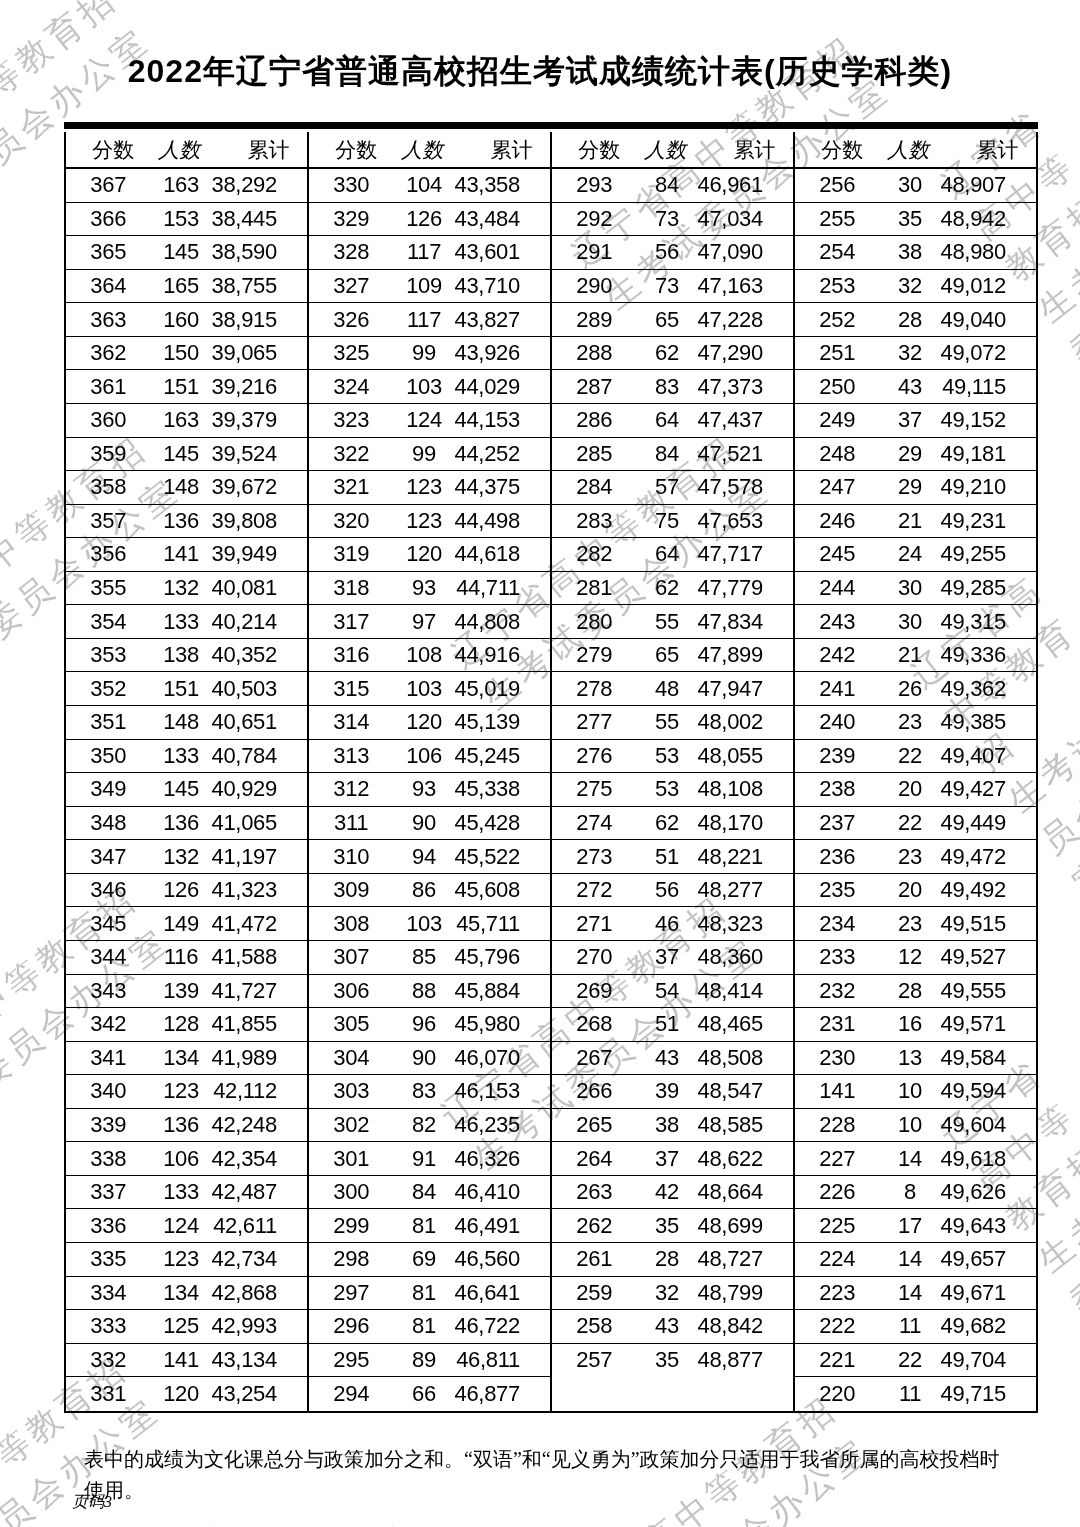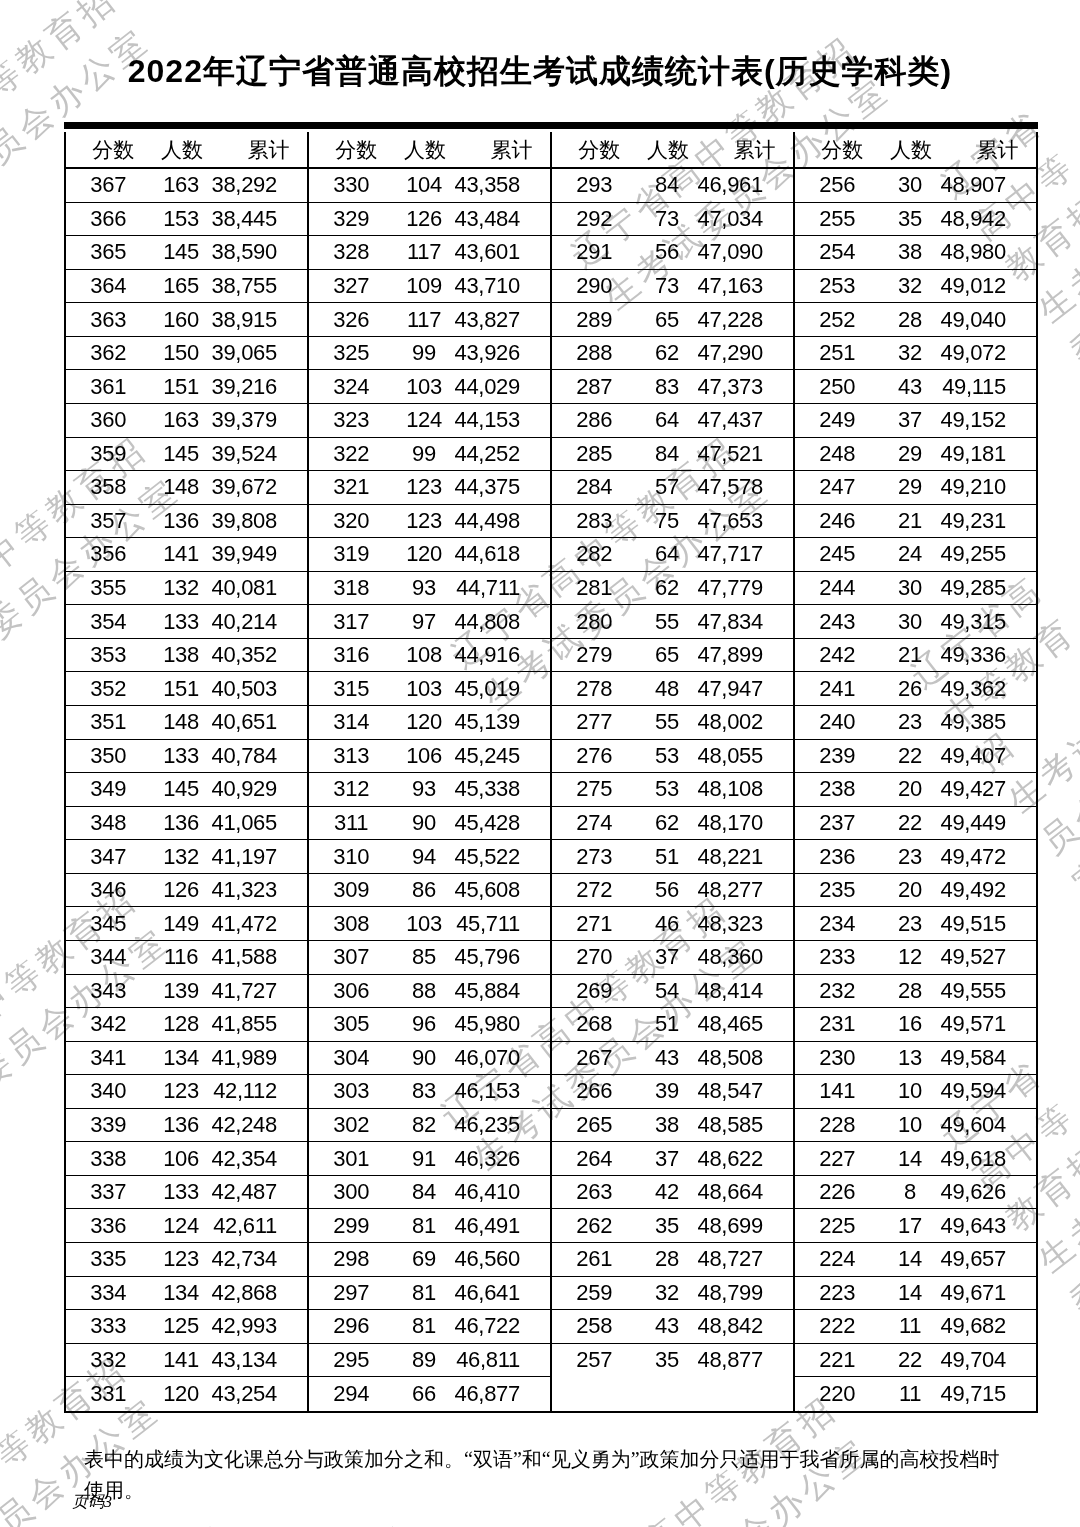--- a/index.html
+++ b/index.html
@@ -11,21 +11,21 @@
   .title{position:absolute;z-index:1;top:50px;left:0;width:100%;text-align:center;
          font-size:32px;font-weight:bold;letter-spacing:1px;}
   .tblwrap{position:absolute;z-index:1;left:64px;top:122px;width:974px;border-top:7px solid #000;}
   .tbl{margin-top:3px;border:2px solid #000;border-top:none;display:flex;background:transparent;}
   .group{flex:1;min-width:0;}
   .group + .group{border-left:2px solid #000;}
   .ghead{height:37px;box-sizing:border-box;border-bottom:2px solid #000;display:grid;
          grid-template-columns:35% 23% 42%;align-items:center;
          font-family:"Liberation Serif","DejaVu Serif",serif;font-size:21px;}
   .ghead .h1{text-align:center;padding-left:10px;}
-  .ghead .h2{text-align:center;padding-left:8px;}
+  .ghead .h2{text-align:left;padding-left:8px;font-style:italic;}
   .ghead .h3{text-align:center;padding-left:24px;}
   .trow{height:33.57px;box-sizing:border-box;border-bottom:1.8px solid #000;display:grid;
         grid-template-columns:35% 23% 42%;align-items:center;font-size:22px;letter-spacing:-0.3px;}
   .trow:last-child{border-bottom:none;}
   .c-score{text-align:center;}
   .c-cnt{text-align:center;padding-left:6px;}
   .c-cum{text-align:right;padding-right:30px;}
   .notes{position:absolute;z-index:1;left:68px;top:1428px;width:950px;
          font-family:"Liberation Serif","DejaVu Serif",serif;font-size:20px;line-height:1.55;}
   .notes p{margin:16px;}

